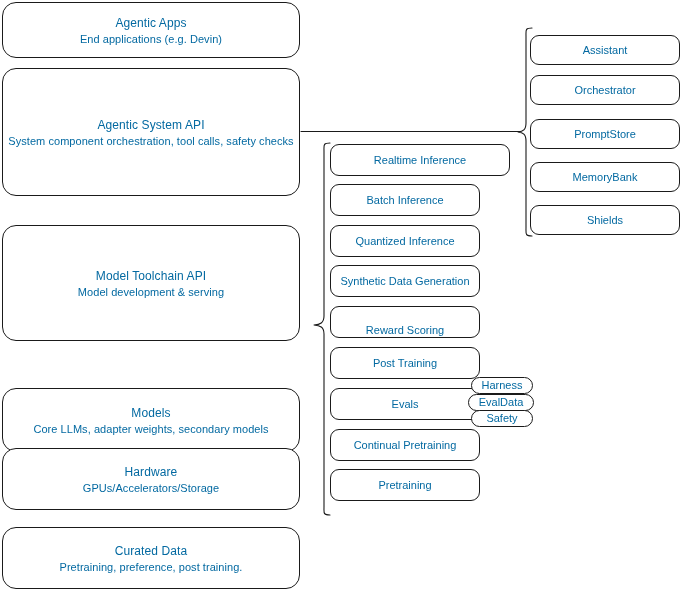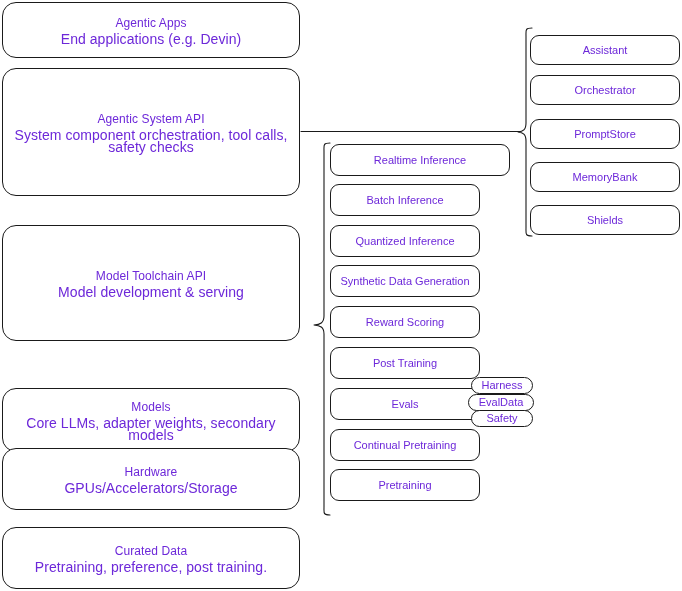--- a/index.html
+++ b/index.html
@@ -19,32 +19,32 @@
   .node {
     position: absolute;
     box-sizing: border-box;
     border: 1px solid #1a1a1a;
     background: #ffffff;
     display: flex;
     flex-direction: column;
     align-items: center;
     justify-content: center;
     text-align: center;
-    color: #6d28d9;
+    color: #0369a1;
   }
   .layer {
     border-radius: 14px;
   }
   .layer .title {
     font-size: 12px;
     line-height: 15px;
     letter-spacing: 0.1px;
   }
   .layer .subtitle {
-    font-size: 14px;
+    font-size: 11px;
     line-height: 12px;
     margin-top: 2px;
     letter-spacing: 0.05px;
   }
   .cap {
     border-radius: 9px;
     font-size: 11px;
     line-height: 14px;
   }
   .pill {
@@ -156,21 +156,21 @@
   </div>
   <div class="node cap" style="left:330px; top:184px; width:150px; height:32px;">
     <span>Batch Inference</span>
   </div>
   <div class="node cap" style="left:330px; top:225px; width:150px; height:32px;">
     <span>Quantized Inference</span>
   </div>
   <div class="node cap" style="left:330px; top:265px; width:150px; height:32px;">
     <span>Synthetic Data Generation</span>
   </div>
-  <div class="node cap" style="left:330px; top:306px; width:150px; height:32px;">
+  <div class="node cap" style="left:330px; top:306px; width:150px; height:32px;justify-content:flex-end;">
     <span>Reward Scoring</span>
   </div>
   <div class="node cap" style="left:330px; top:347px; width:150px; height:32px;">
     <span>Post Training</span>
   </div>
   <div class="node cap" style="left:330px; top:388px; width:150px; height:32px;">
     <span>Evals</span>
   </div>
   <div class="node cap" style="left:330px; top:429px; width:150px; height:32px;">
     <span>Continual Pretraining</span>

